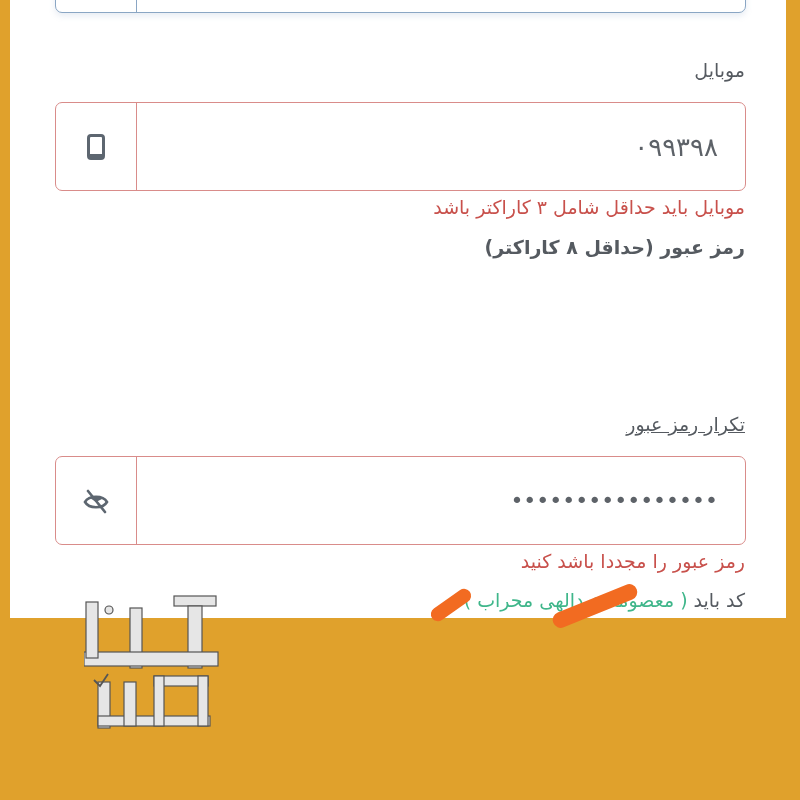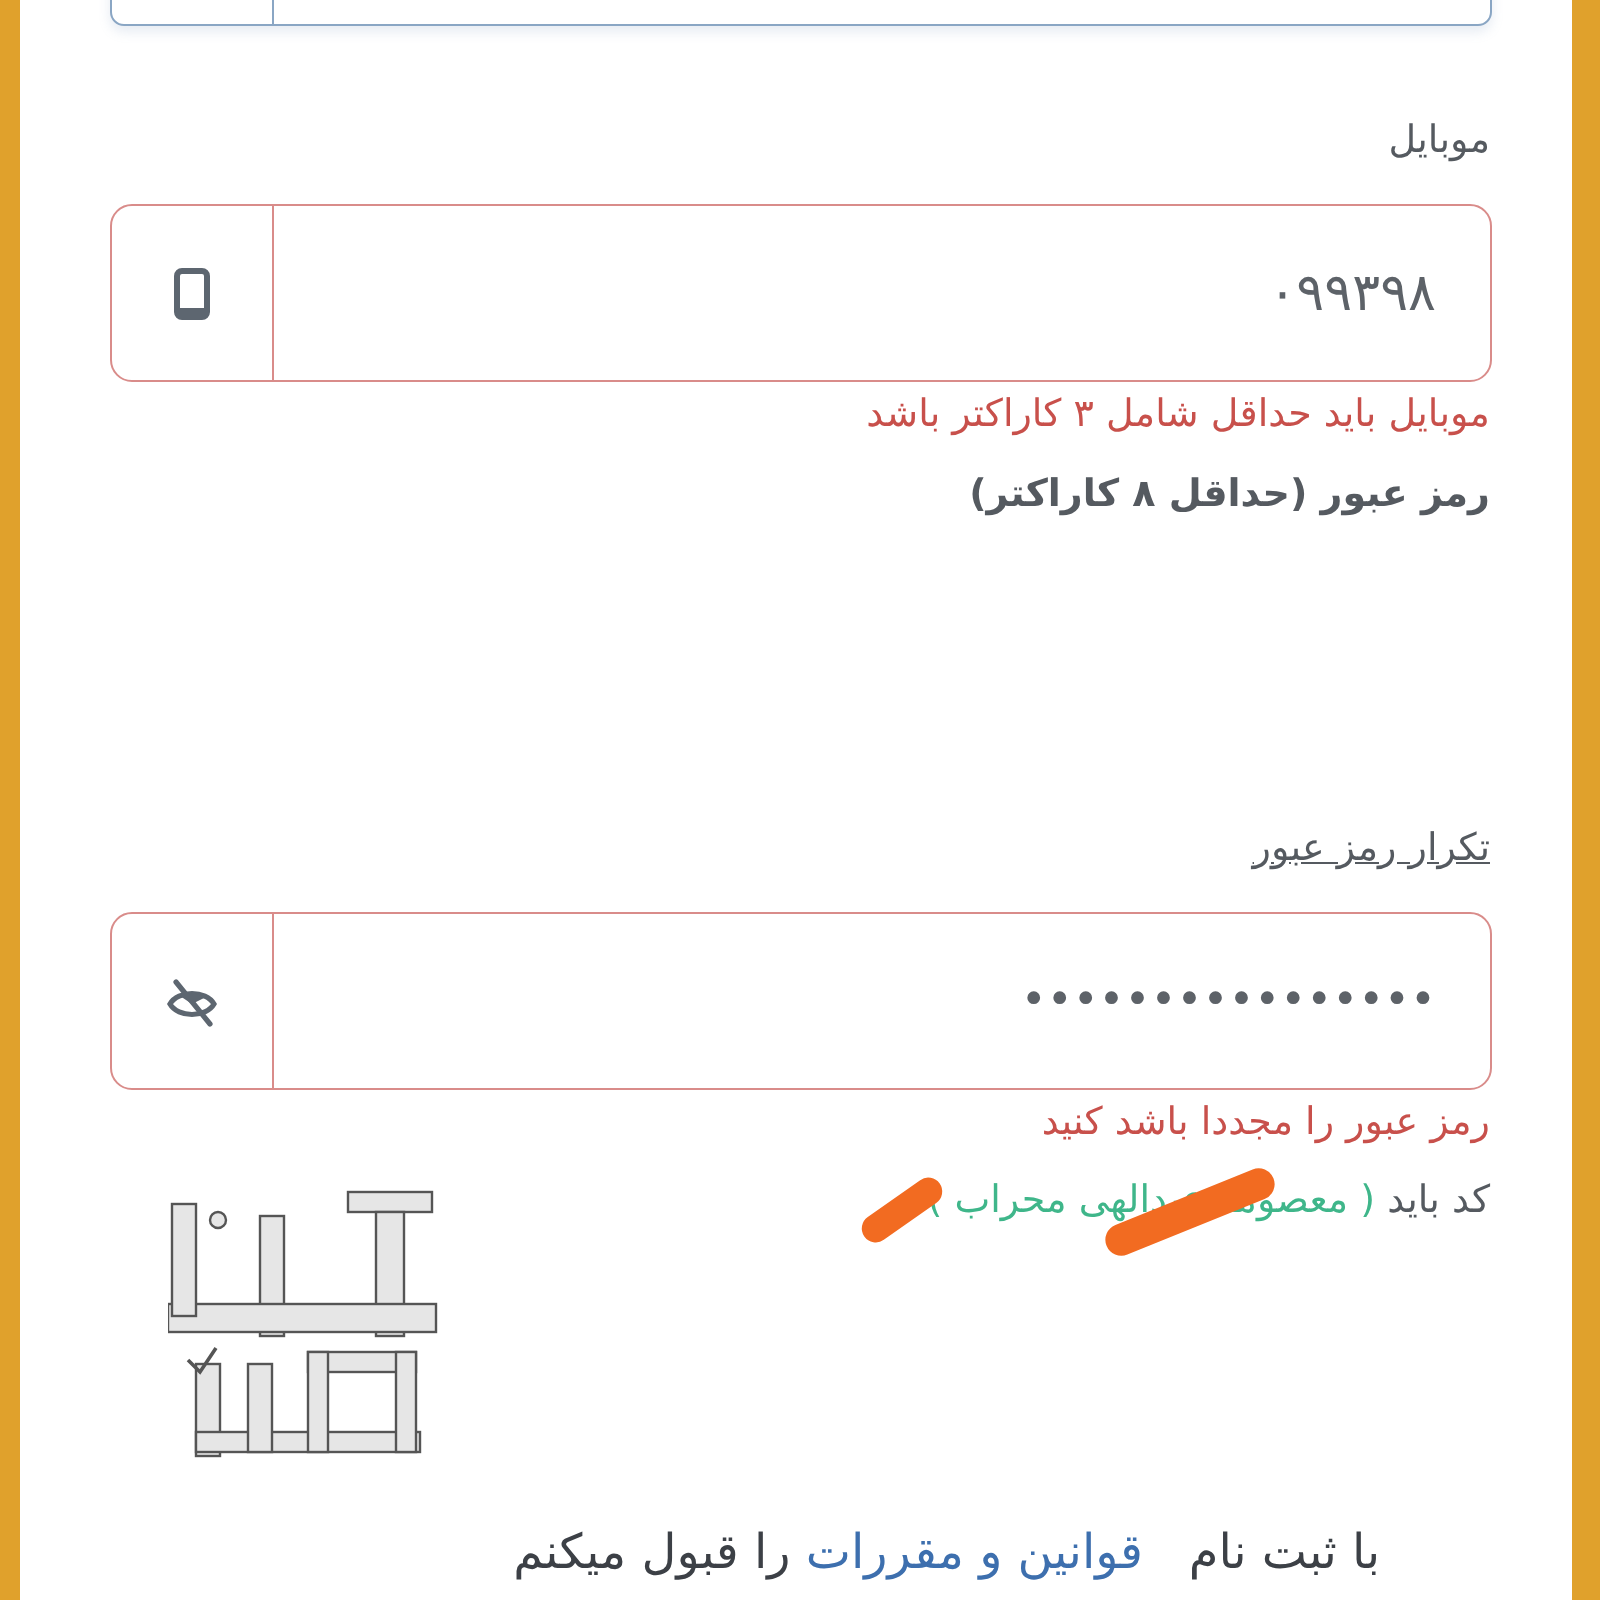--- a/index.html
+++ b/index.html
@@ -5,42 +5,42 @@
     * { box-sizing: border-box; margin: 0; padding: 0; }
     html, body { width: 800px; height: 800px; overflow: hidden; }
     body {
       background: #E0A12C;
       font-family: "DejaVu Sans", sans-serif;
       position: relative;
     }
     .page {
       position: absolute;
       left: 10px; top: 0;
-      width: 776px; height: 800px;
+      width: 776px; height: 618px;
       background: #ffffff;
     }
     .field-label {
       position: absolute;
       right: 41px;
       font-size: 19px;
       color: #555a60;
       direction: rtl;
       white-space: nowrap;
     }
     .input-group {
       position: absolute;
       left: 45px;
       width: 691px;
       height: 89px;
       border: 1px solid #d7d9dc;
       border-radius: 7px;
       background: #fff;
       display: flex;
     }
-    .input-group.error { border-color: #d98c8a; border-radius: 11px; }
+    .input-group.error { border-color: #d98c8a; }
     .input-group.top { border-color: #8aa6c4; box-shadow: 0 3px 6px rgba(120,150,190,0.18); }
     .addon {
       width: 81px;
       height: 100%;
       border-right: 1px solid #d7d9dc;
       display: flex;
       align-items: center;
       justify-content: center;
     }
     .input-group.error .addon { border-right-color: #d98c8a; }
@@ -154,20 +154,14 @@
         <rect x="14" y="124" width="112" height="10"></rect>
         <rect x="40" y="90" width="12" height="44"></rect>
         <rect x="70" y="84" width="54" height="10"></rect>
         <rect x="70" y="84" width="10" height="50"></rect>
         <rect x="114" y="84" width="10" height="50"></rect>
       </g>
       <path d="M10 88 L16 94 L24 82" fill="none" stroke="#555" stroke-width="1.8"></path>
     </svg>
   </div>
 
-  <div class="terms">
-    <span>با ثبت نام</span>
-    &nbsp;
-    <span class="link">قوانین و مقررات</span>
-    <span>را قبول میکنم</span>
-  </div>
 
 </div>
 
 </body></html>

